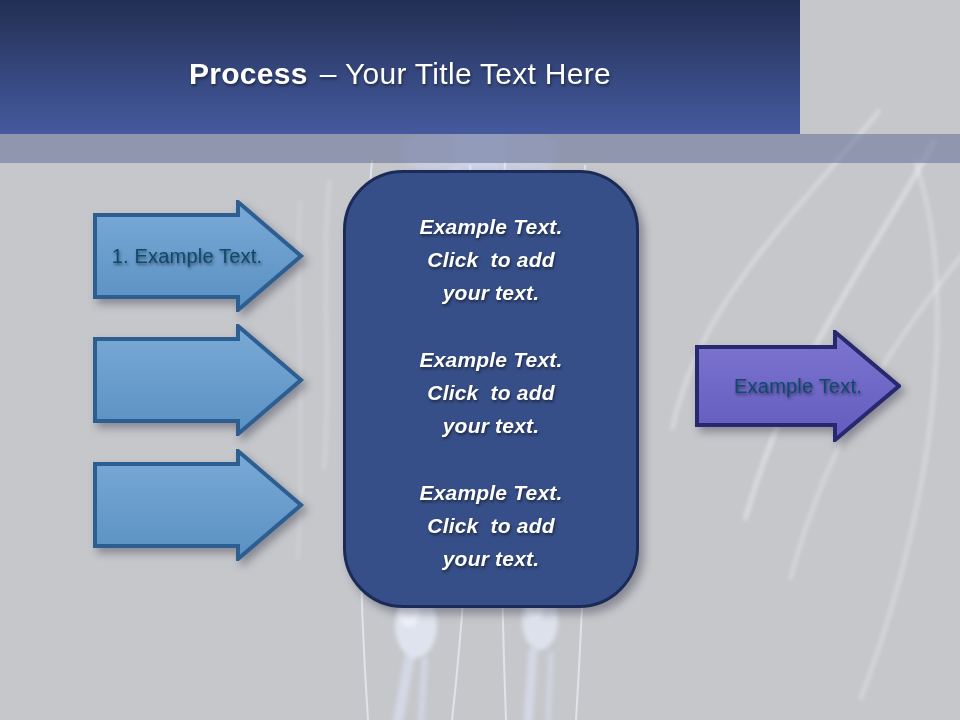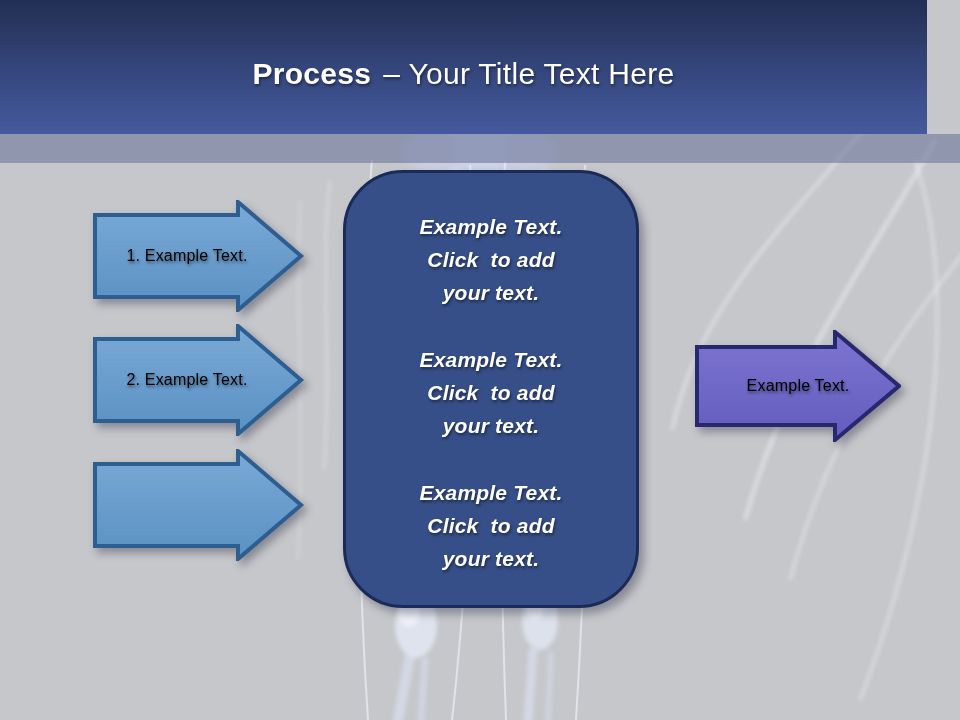--- a/index.html
+++ b/index.html
@@ -4,40 +4,40 @@
 <style>
   html,body{margin:0;padding:0;background:#9a9aa0;}
   .slide{
     position:relative;width:960px;height:720px;overflow:hidden;
     background:#c6c7cb;font-family:"Liberation Sans",sans-serif;
   }
   
   .bg-art{position:absolute;inset:0;z-index:1;}
   
   .header-band{
-    position:absolute;top:0;left:0;width:927px;height:134px;z-index:3;
+    position:absolute;top:0;left:0;width:800px;height:134px;z-index:3;
     background:linear-gradient(180deg,#222e54 0%,#2a3963 22%,#35477e 55%,#3e5290 80%,#45599d 100%);
     display:flex;align-items:center;justify-content:center;padding-top:14px;box-sizing:border-box;
   }
   .slide-title{color:#fff;font-size:30px;letter-spacing:.3px;white-space:pre;
     text-shadow:1px 2px 3px rgba(0,0,0,.45);}
   .slide-title .t-bold{font-weight:700;}
   .slide-title .t-rest{font-weight:400;margin-left:12px;}
   
   .sub-strip{
     position:absolute;top:134px;left:0;width:960px;height:29px;z-index:2;
     background:rgba(104,115,154,.58);
   }
   
   .shape{position:absolute;z-index:4;}
   .arrow-wrap svg{display:block;}
   .arrow-wrap{filter:drop-shadow(4px 5px 4px rgba(40,40,60,.40));}
   .arrow-label{
     position:absolute;z-index:5;display:flex;align-items:center;justify-content:center;
-    color:#000000;font-size:16px;letter-spacing:.2px;white-space:pre;
+    color:#0c4a6e;font-size:20px;letter-spacing:.2px;white-space:pre;
     text-shadow:1px 2px 3px rgba(0,0,0,.5);pointer-events:none;box-sizing:border-box;
   }
   .center-box{
     position:absolute;left:343px;top:170px;width:296px;height:438px;z-index:4;
     background:#374f88;border:3px solid #1b2b58;border-radius:60px;box-sizing:border-box;
     box-shadow:5px 6px 8px rgba(40,40,60,.38);
     display:flex;flex-direction:column;align-items:center;gap:34px;padding-top:37px;
   }
   .box-par{display:flex;flex-direction:column;align-items:center;}
   .box-line{
@@ -119,21 +119,20 @@
       <polygon points="2,15 145,15 145,2 208,56 145,110 145,97 2,97" fill="url(#lg1)" stroke="#2d5e91" stroke-width="4" stroke-linejoin="miter"></polygon>
     </svg>
   </div>
   <div class="arrow-label" style="left:93px;top:200px;width:212px;height:112px;padding-right:24px;">1. Example Text.</div>
 
   <div class="shape arrow-wrap" style="left:93px;top:324px;">
     <svg width="212" height="112" viewBox="0 0 212 112">
       <polygon points="2,15 145,15 145,2 208,56 145,110 145,97 2,97" fill="url(#lg1)" stroke="#2d5e91" stroke-width="4" stroke-linejoin="miter"></polygon>
     </svg>
   </div>
-  <div class="arrow-label" style="left:93px;top:324px;width:212px;height:112px;padding-right:24px;">2. Example Text.</div>
 
   <div class="shape arrow-wrap" style="left:93px;top:449px;">
     <svg width="212" height="112" viewBox="0 0 212 112">
       <polygon points="2,15 145,15 145,2 208,56 145,110 145,97 2,97" fill="url(#lg1)" stroke="#2d5e91" stroke-width="4" stroke-linejoin="miter"></polygon>
     </svg>
   </div>
 
   <div class="center-box">
     <div class="box-par">
       <span class="box-line">Example Text.</span>

